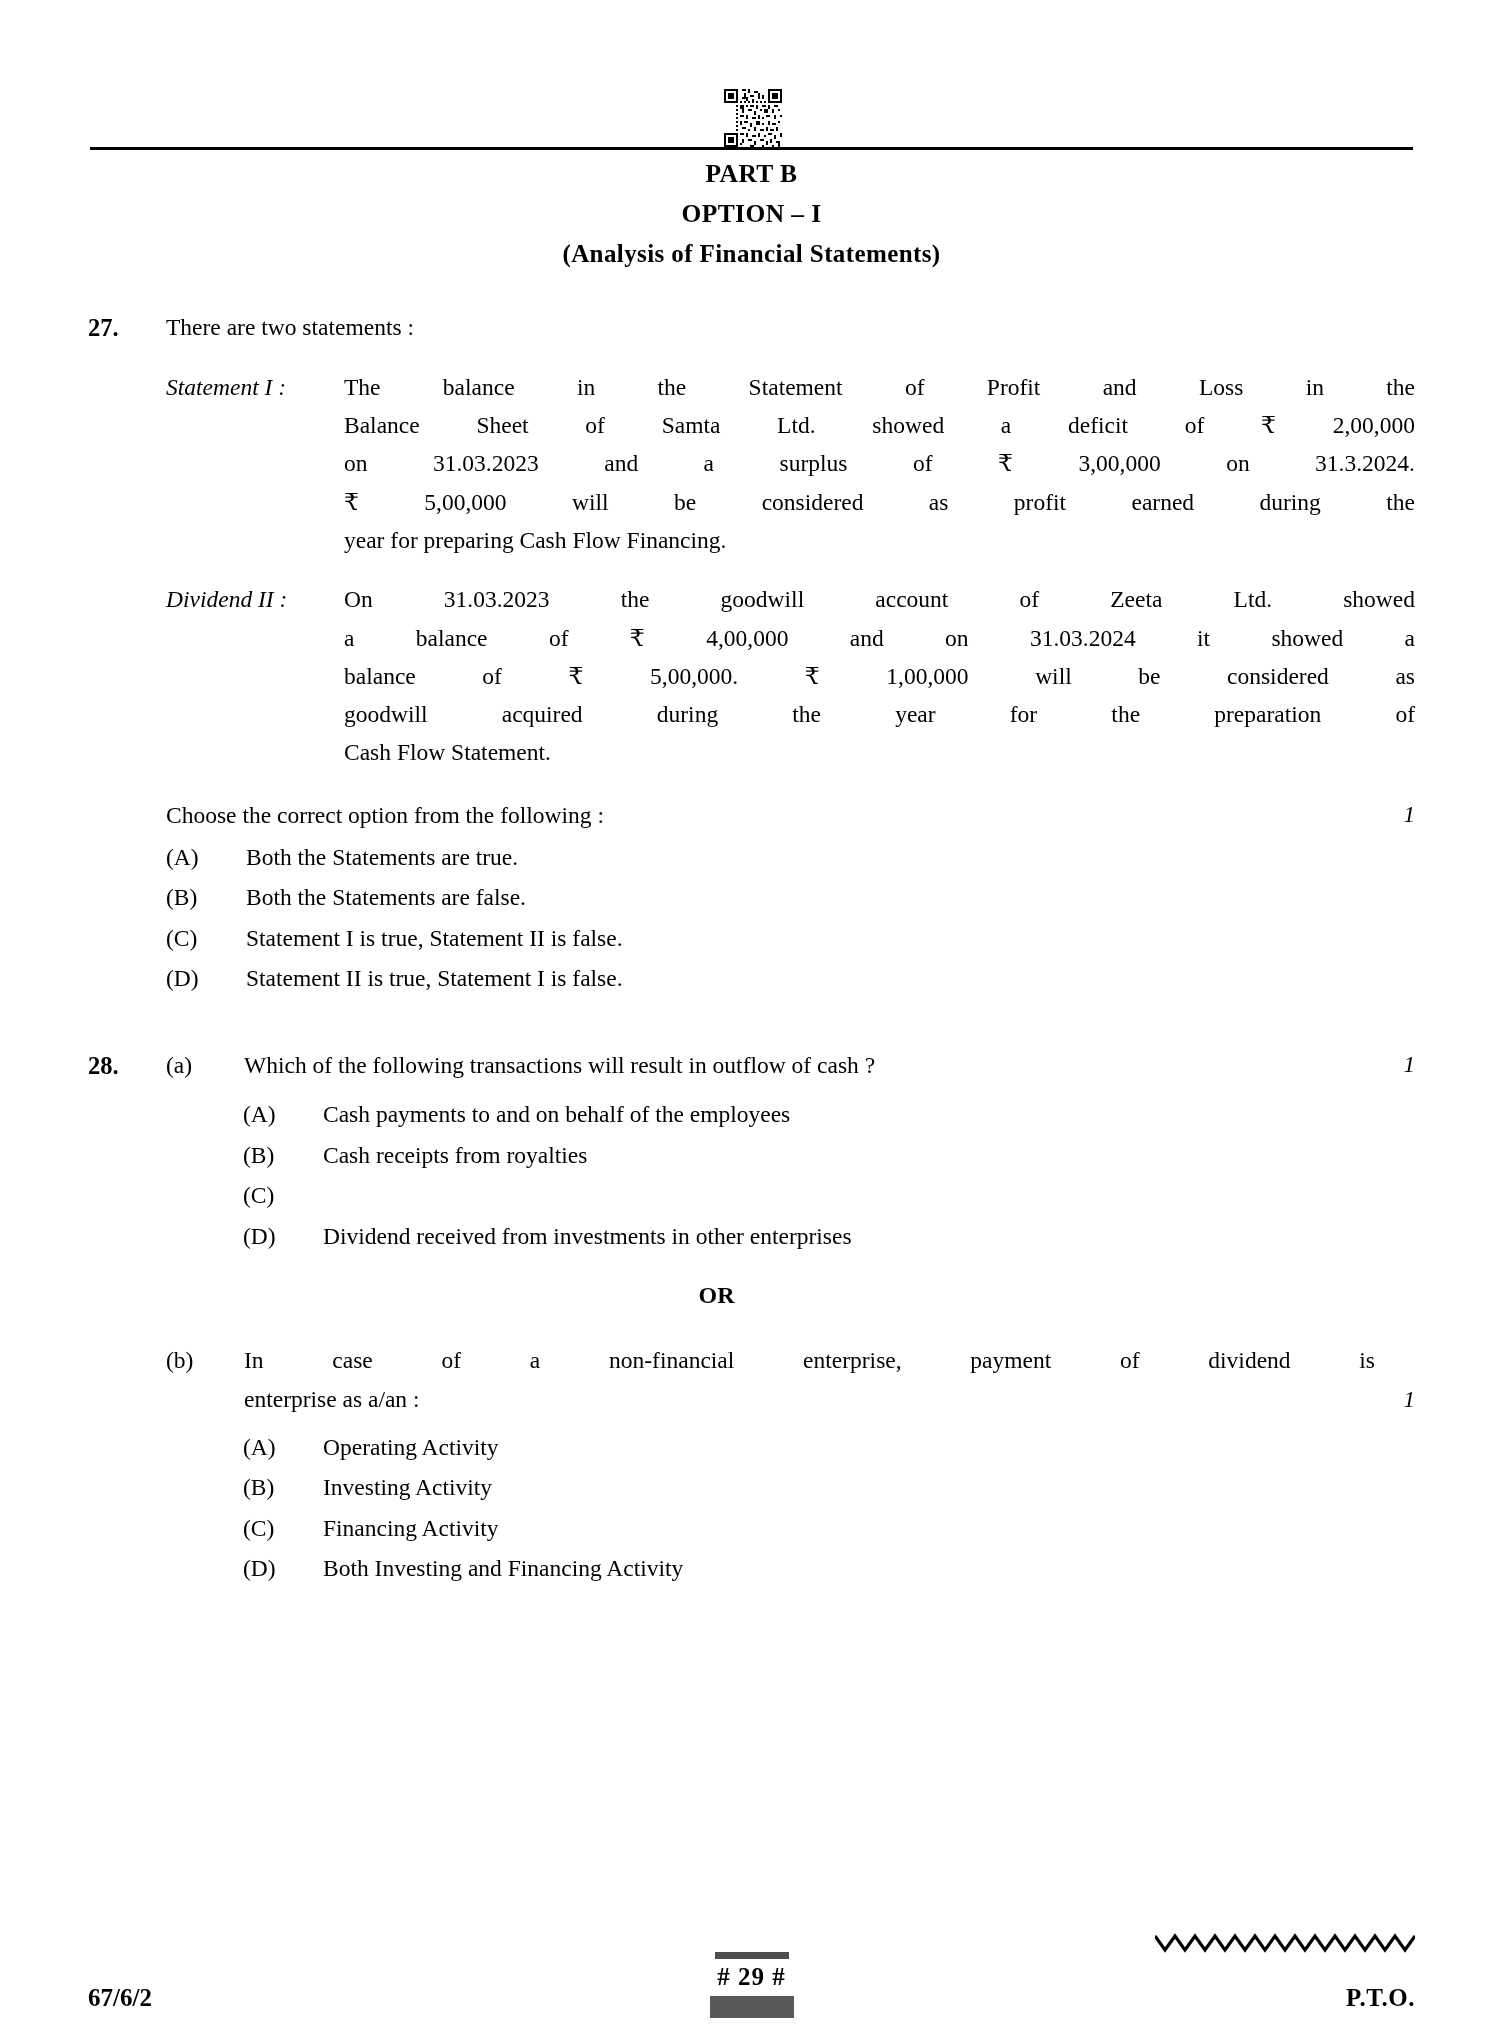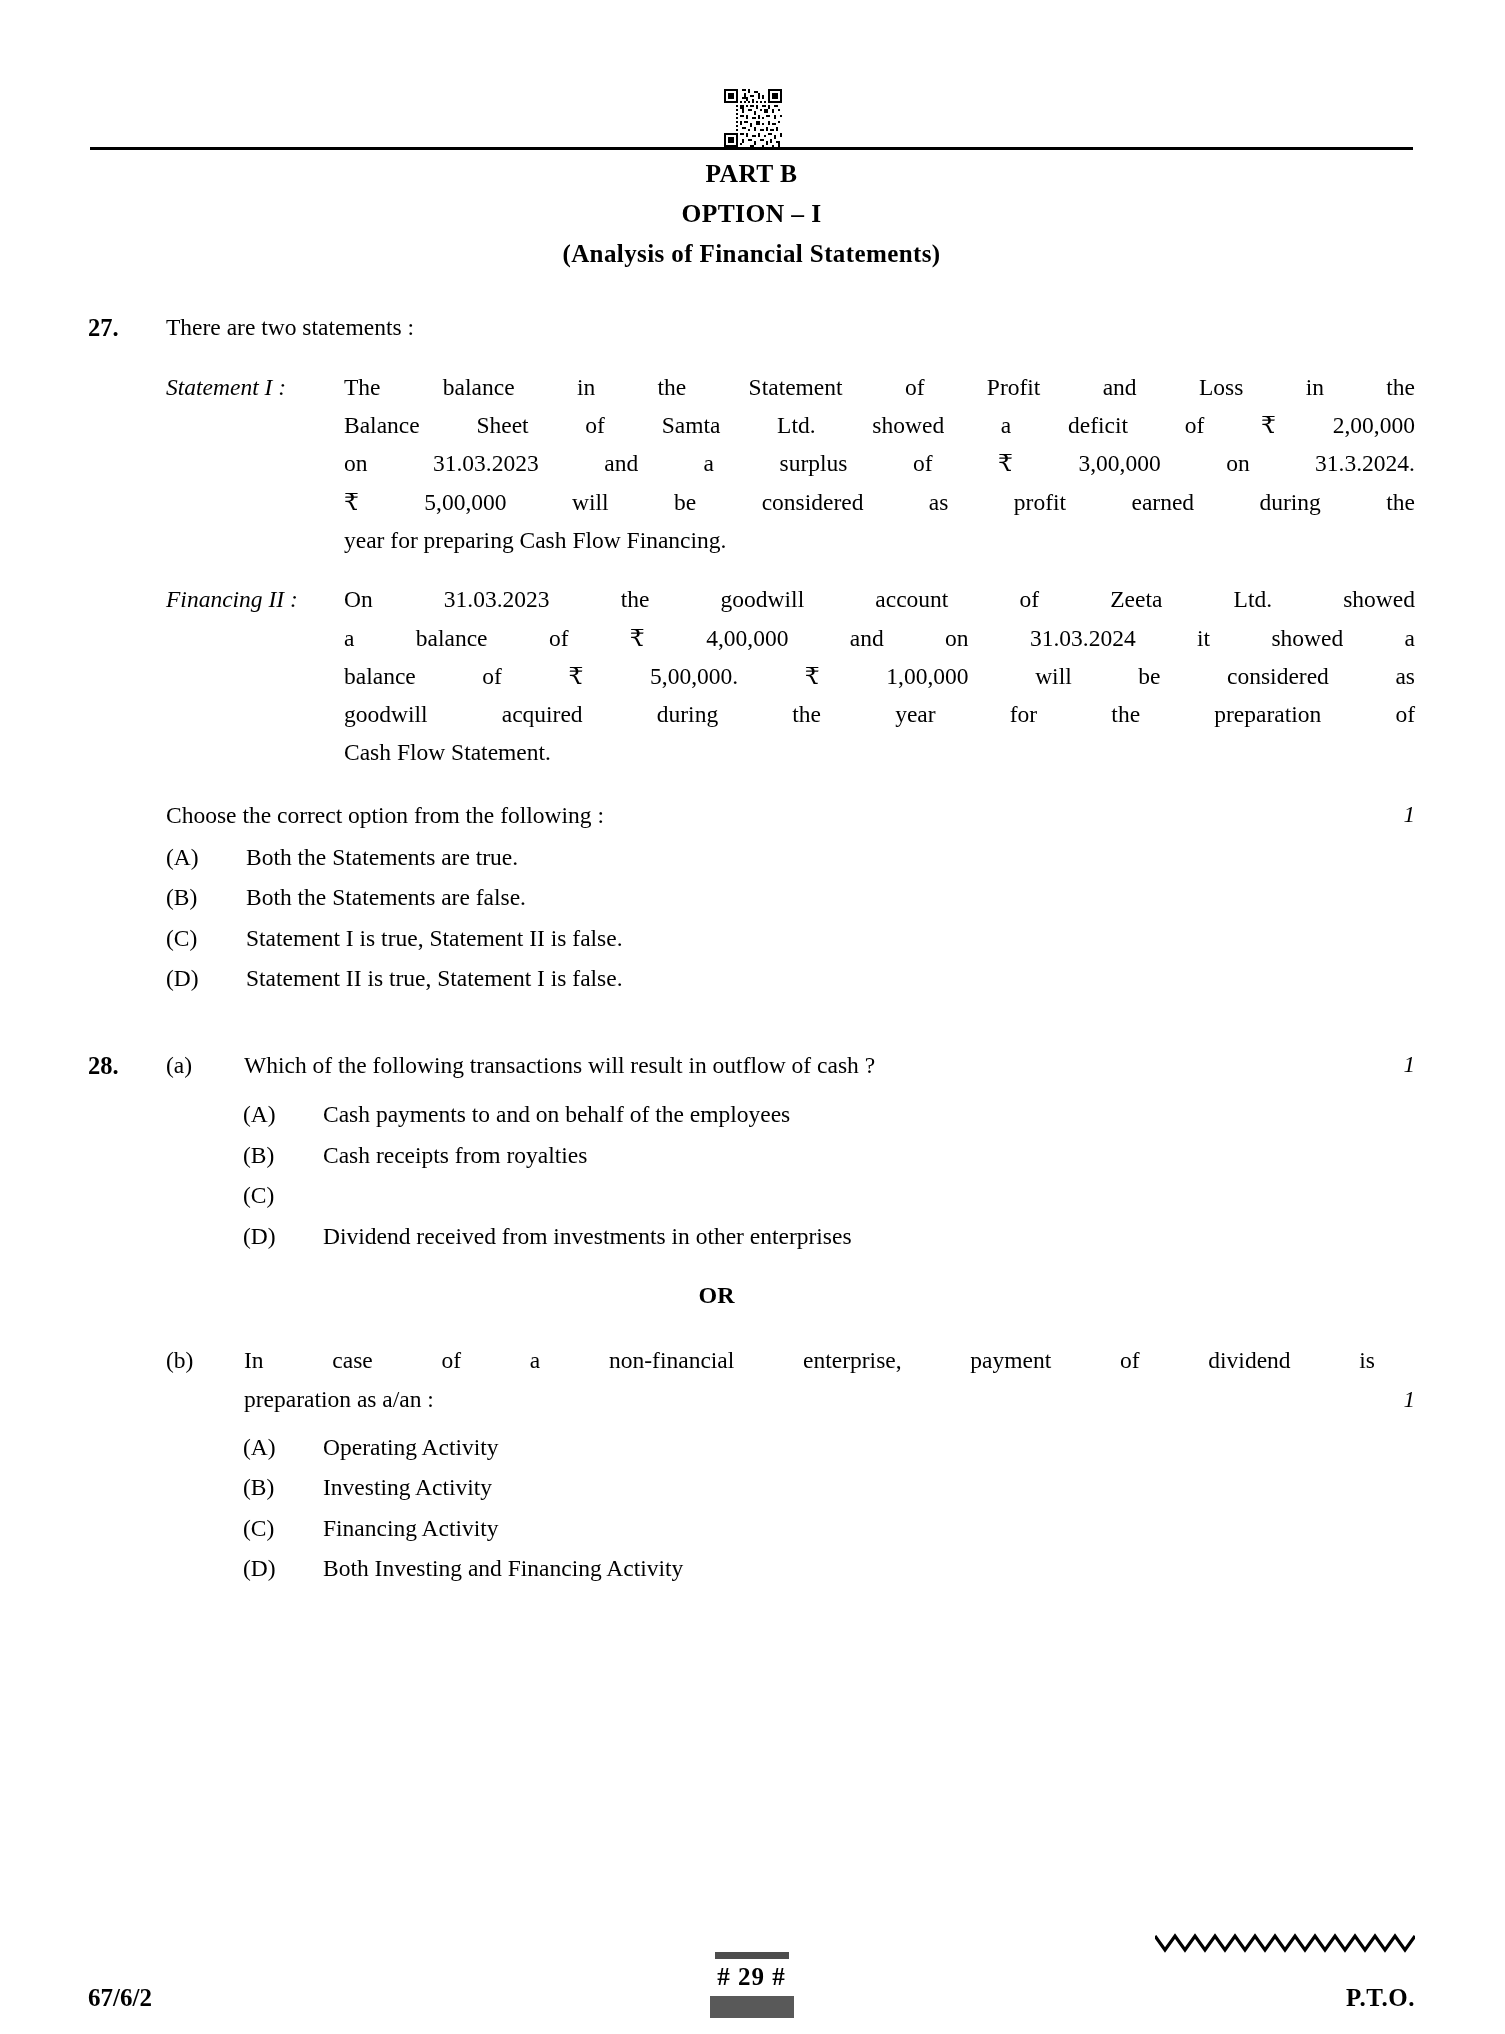--- a/index.html
+++ b/index.html
@@ -354,21 +354,21 @@
           <div class="stmt-text">
             <span class="jline">The balance in the Statement of Profit and Loss in the</span>
             <span class="jline">Balance Sheet of Samta Ltd. showed a deficit of ₹ 2,00,000</span>
             <span class="jline">on 31.03.2023 and a surplus of ₹ 3,00,000 on 31.3.2024.</span>
             <span class="jline">₹ 5,00,000 will be considered as profit earned during the</span>
             <span class="jline jline-last">year for preparing Cash Flow Financing.</span>
           </div>
         </div>
 
         <div class="stmt">
-          <div class="stmt-label">Financing II :</div>
+          <div class="stmt-label">Dividend II :</div>
           <div class="stmt-text">
             <span class="jline">On 31.03.2023 the goodwill account of Zeeta Ltd. showed</span>
             <span class="jline">a balance of ₹ 4,00,000 and on 31.03.2024 it showed a</span>
             <span class="jline">balance of ₹ 5,00,000. ₹ 1,00,000 will be considered as</span>
             <span class="jline">goodwill acquired during the year for the preparation of</span>
             <span class="jline jline-last">Cash Flow Statement.</span>
           </div>
         </div>
       </div>
     </div>
@@ -431,21 +431,21 @@
       </div>
     </div>
 
     <div class="or-line">OR</div>
 
     <div class="q-row q28b">
       <div class="q-num"></div>
       <div class="q28-sub">(b)</div>
       <div class="q28-text q28b-para">
         <span class="jline" style="display:block;">In case of a non-financial enterprise, payment of dividend is</span>
-        <span class="jline jline-last" style="display:block;">preparation as a/an :</span>
+        <span class="jline jline-last" style="display:block;">enterprise as a/an :</span>
       </div>
       <div class="marks" style="align-self:flex-end;">1</div>
     </div>
 
     <div class="opt-list">
       <div class="opt">
         <div class="opt-indent-2"></div>
         <div class="opt-letter">(A)</div>
         <div class="opt-text">Operating Activity</div>
       </div>

